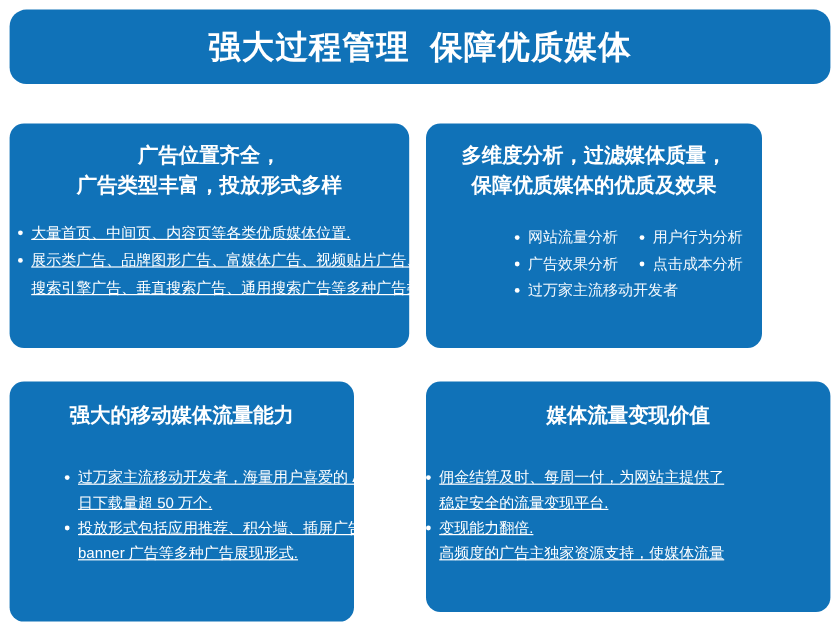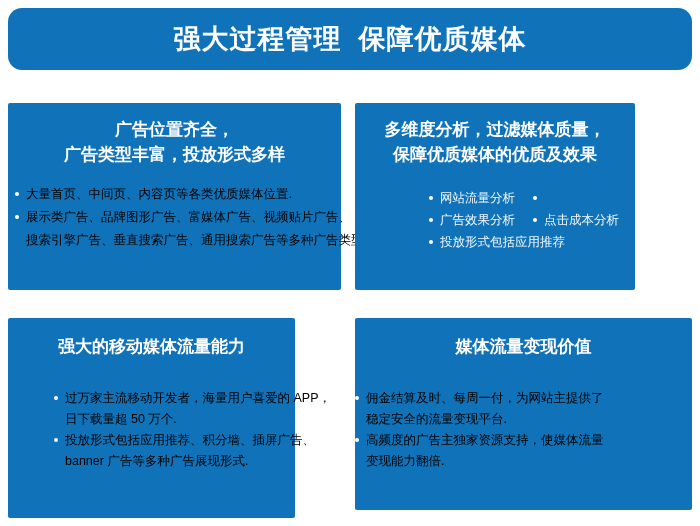--- a/index.html
+++ b/index.html
@@ -30,42 +30,43 @@
   .banner-title {
     color: #ffffff;
     font-size: 27px;
     font-weight: bold;
     letter-spacing: 1px;
     white-space: pre;
   }
   .card {
     position: absolute;
     background: #1072b8;
-    border-radius: 2px;
+    border-radius: 12px;
     color: #ffffff;
   }
   .card-1 { left: 8px;   top: 103px; width: 333px; height: 187px; }
   .card-2 { left: 355px; top: 103px; width: 280px; height: 187px; }
   .card-3 { left: 8px;   top: 318px; width: 287px; height: 200px; }
   .card-4 { left: 355px; top: 318px; width: 337px; height: 192px; }
 
   .card-title {
     margin-top: 14px;
     text-align: center;
     font-size: 17px;
     font-weight: bold;
     line-height: 25px;
     white-space: nowrap;
   }
   .card-3 .card-title, .card-4 .card-title { margin-top: 16px; line-height: 26px; }
 
   .bullets {
     font-size: 12.5px;
     line-height: 23px;
-    color: #000000;
+    color: #ffffff;
+    text-decoration: underline;
   }
   .card-1 .bullets { margin-top: 16px; padding: 0 2px 0 7px; }
   .card-3 .bullets { margin-top: 28px; padding-left: 46px; line-height: 21px; }
   .card-4 .bullets { margin-top: 28px; line-height: 21px; }
 
   .bullet {
     display: flex;
     align-items: flex-start;
   }
   .dot {
@@ -128,36 +129,37 @@
       <div>保障优质媒体的优质及效果</div>
     </div>
     <div class="analysis-grid">
       <div class="grid-row">
         <div class="grid-cell col-a">
           <span class="dot"></span>
           <span class="txt">网站流量分析</span>
         </div>
         <div class="grid-cell">
           <span class="dot"></span>
+          <span class="txt">用户行为分析</span>
         </div>
       </div>
       <div class="grid-row">
         <div class="grid-cell col-a">
           <span class="dot"></span>
           <span class="txt">广告效果分析</span>
         </div>
         <div class="grid-cell">
           <span class="dot"></span>
           <span class="txt">点击成本分析</span>
         </div>
       </div>
       <div class="grid-row">
         <div class="grid-cell">
           <span class="dot"></span>
-          <span class="txt">投放形式包括应用推荐</span>
+          <span class="txt">过万家主流移动开发者</span>
         </div>
       </div>
     </div>
   </div>
 
   <div class="card card-3">
     <div class="card-title">
       <div>强大的移动媒体流量能力</div>
     </div>
     <div class="bullets">
@@ -186,20 +188,20 @@
       <div class="bullet">
         <span class="dot"></span>
         <div class="b-lines">
           <div>佣金结算及时、每周一付，为网站主提供了</div>
           <div>稳定安全的流量变现平台.</div>
         </div>
       </div>
       <div class="bullet">
         <span class="dot"></span>
         <div class="b-lines">
+          <div>变现能力翻倍.</div>
           <div>高频度的广告主独家资源支持，使媒体流量</div>
-          <div>变现能力翻倍.</div>
         </div>
       </div>
     </div>
   </div>
 
 </div>
 
 </body></html>

